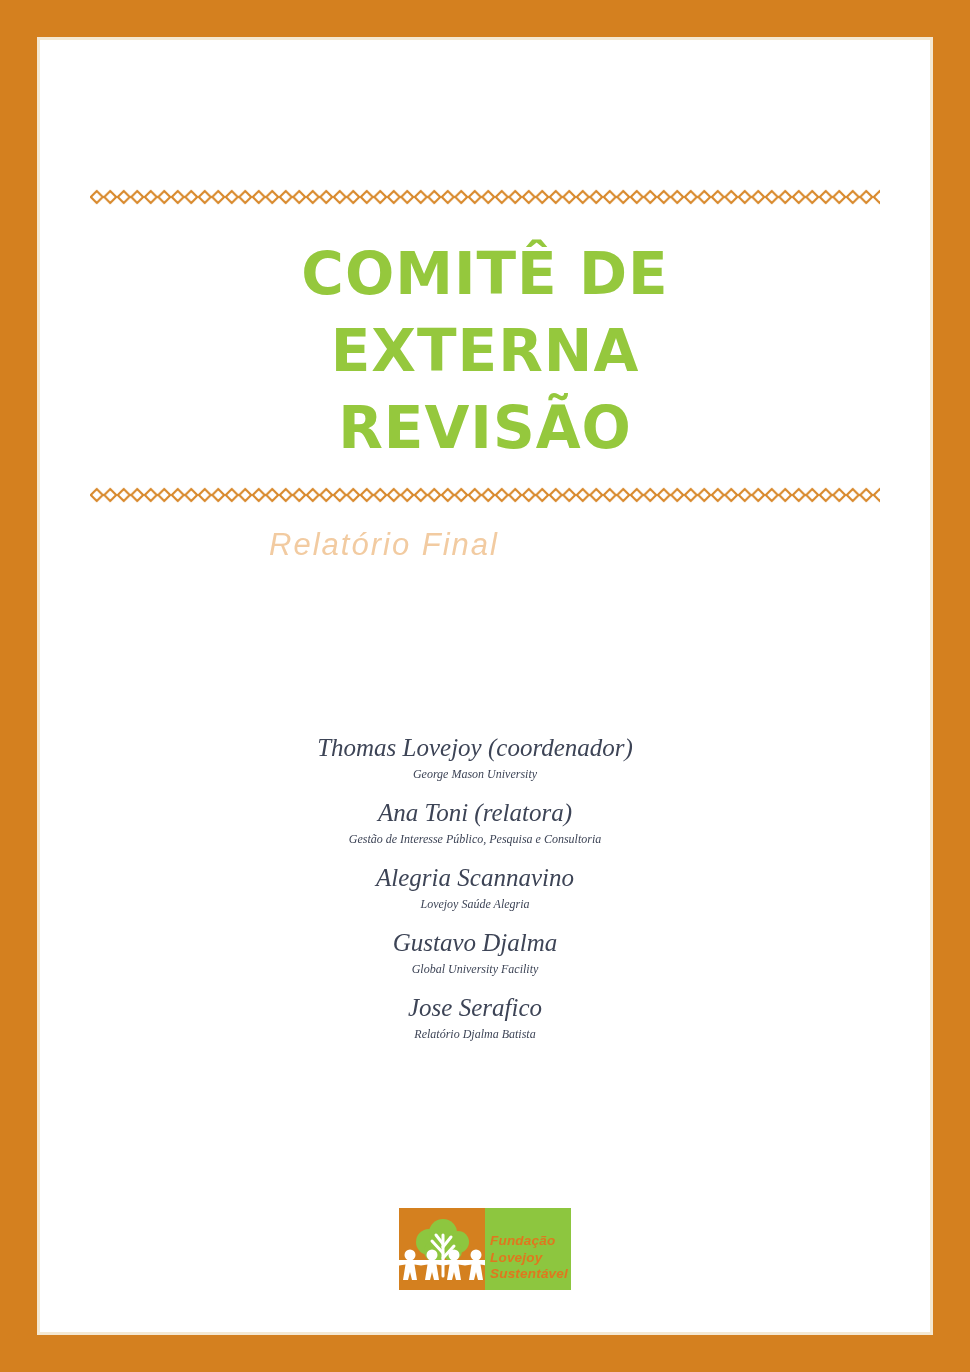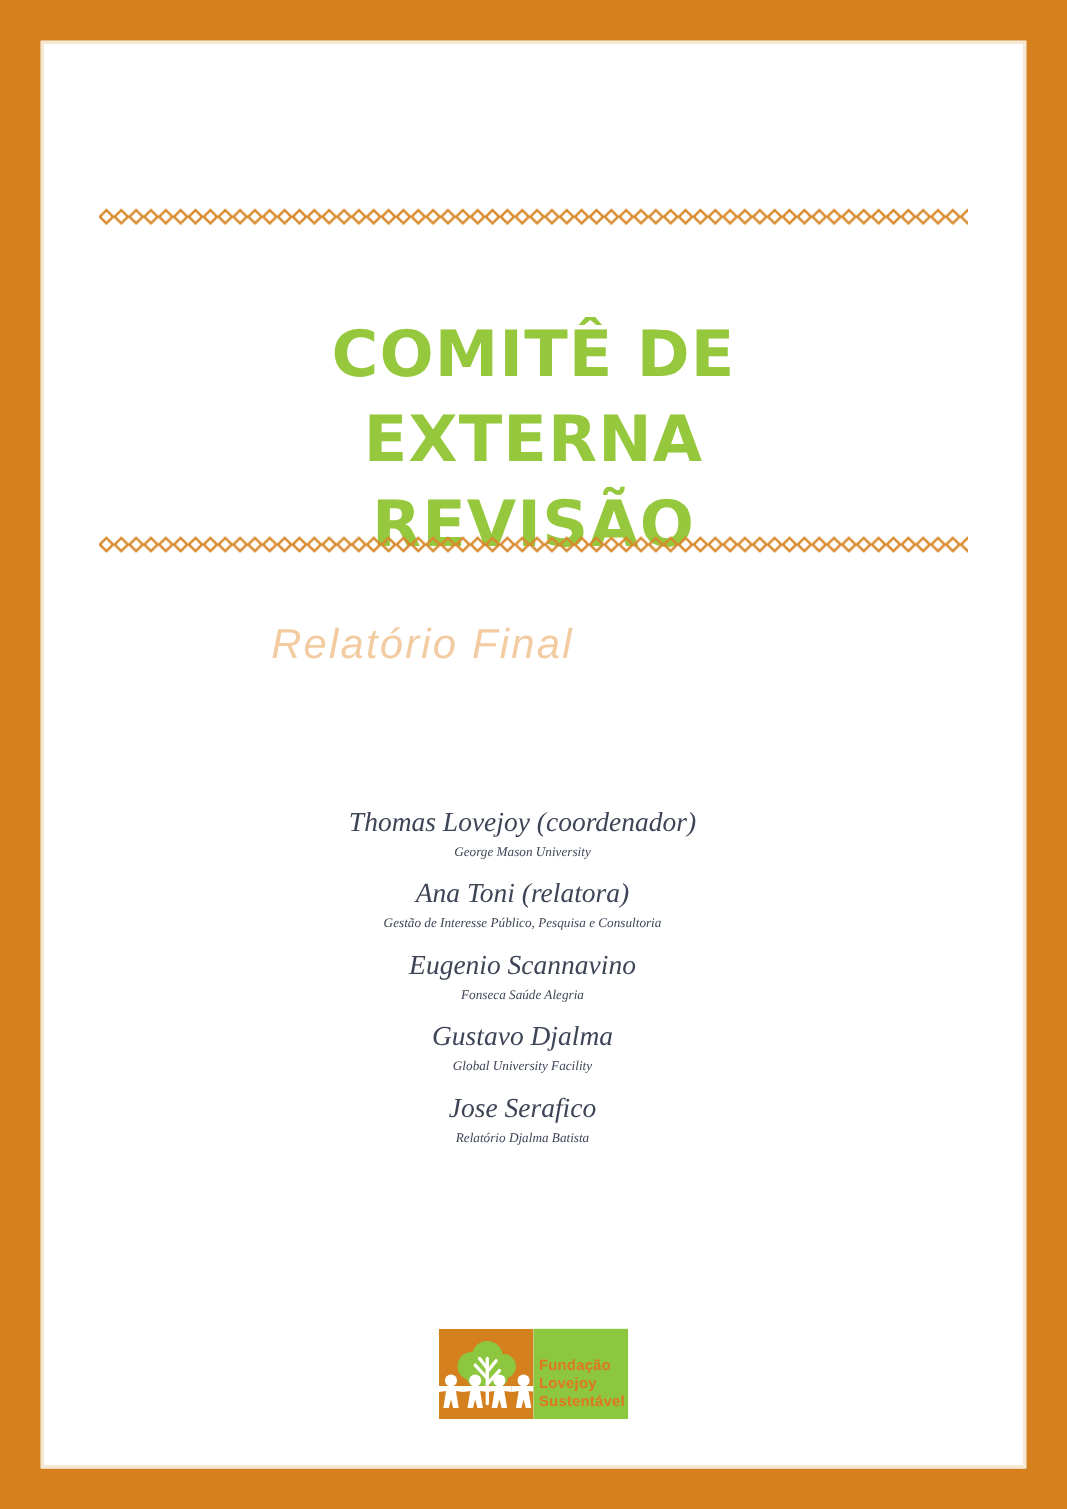--- a/index.html
+++ b/index.html
@@ -12,47 +12,47 @@
     position:absolute;inset:37px;
     border:3px solid #f4e8d2;background:#ffffff;
   }
   .chain{position:absolute;left:90px;width:790px;height:16px;}
   .chain-top{top:189px;}
   .chain-mid{top:487px;}
   .title-block{
     position:absolute;top:236px;left:0;width:970px;
     text-align:center;color:#95c83d;
     font-family:"DejaVu Sans",sans-serif;font-weight:bold;
-    font-size:58px;line-height:77px;letter-spacing:1px;margin-top:48px;
+    font-size:58px;line-height:77px;letter-spacing:1px;
   }
   .subtitle{
     position:absolute;top:527px;left:0;width:768px;
     text-align:center;color:#f2cba1;
     font-family:"Liberation Sans",sans-serif;
     font-style:italic;font-weight:300;
-    font-size:38px;letter-spacing:2px;margin-top:38px;
+    font-size:31px;letter-spacing:2px;
   }
   .members{
     position:absolute;top:733px;left:0;width:950px;
     text-align:center;color:#3d4456;
     font-family:"Liberation Serif",serif;font-style:italic;
   }
   .member{margin-bottom:13px;}
   .member-name{font-size:25px;line-height:30px;}
   .member-affiliation{font-size:12px;line-height:22px;}
   .logo{
     position:absolute;top:1208px;left:50%;margin-left:-86px;
     width:172px;height:82px;display:flex;
   }
   .logo-left{width:86px;height:82px;flex:0 0 86px;}
   .logo-right{
     width:86px;height:82px;background:#8dc63f;
     box-sizing:border-box;padding:25px 0 0 5px;
     color:#e0771e;font-family:"Liberation Sans",sans-serif;
-    font-weight:bold;
+    font-weight:bold;font-style:italic;
     font-size:13.5px;line-height:16.5px;letter-spacing:0.2px;
     white-space:nowrap;
   }
 </style>
 </head>
 <body>
 
 <div class="page">
   <div class="frame-inner"></div>
 
@@ -85,22 +85,22 @@
   <div class="members">
     <div class="member">
       <div class="member-name">Thomas Lovejoy (coordenador)</div>
       <div class="member-affiliation">George Mason University</div>
     </div>
     <div class="member">
       <div class="member-name">Ana Toni (relatora)</div>
       <div class="member-affiliation">Gestão de Interesse Público, Pesquisa e Consultoria</div>
     </div>
     <div class="member">
-      <div class="member-name">Eugenio Scannavino</div>
-      <div class="member-affiliation">Fonseca Saúde Alegria</div>
+      <div class="member-name">Alegria Scannavino</div>
+      <div class="member-affiliation">Lovejoy Saúde Alegria</div>
     </div>
     <div class="member">
       <div class="member-name">Gustavo Djalma</div>
       <div class="member-affiliation">Global University Facility</div>
     </div>
     <div class="member">
       <div class="member-name">Jose Serafico</div>
       <div class="member-affiliation">Relatório Djalma Batista</div>
     </div>
   </div>

